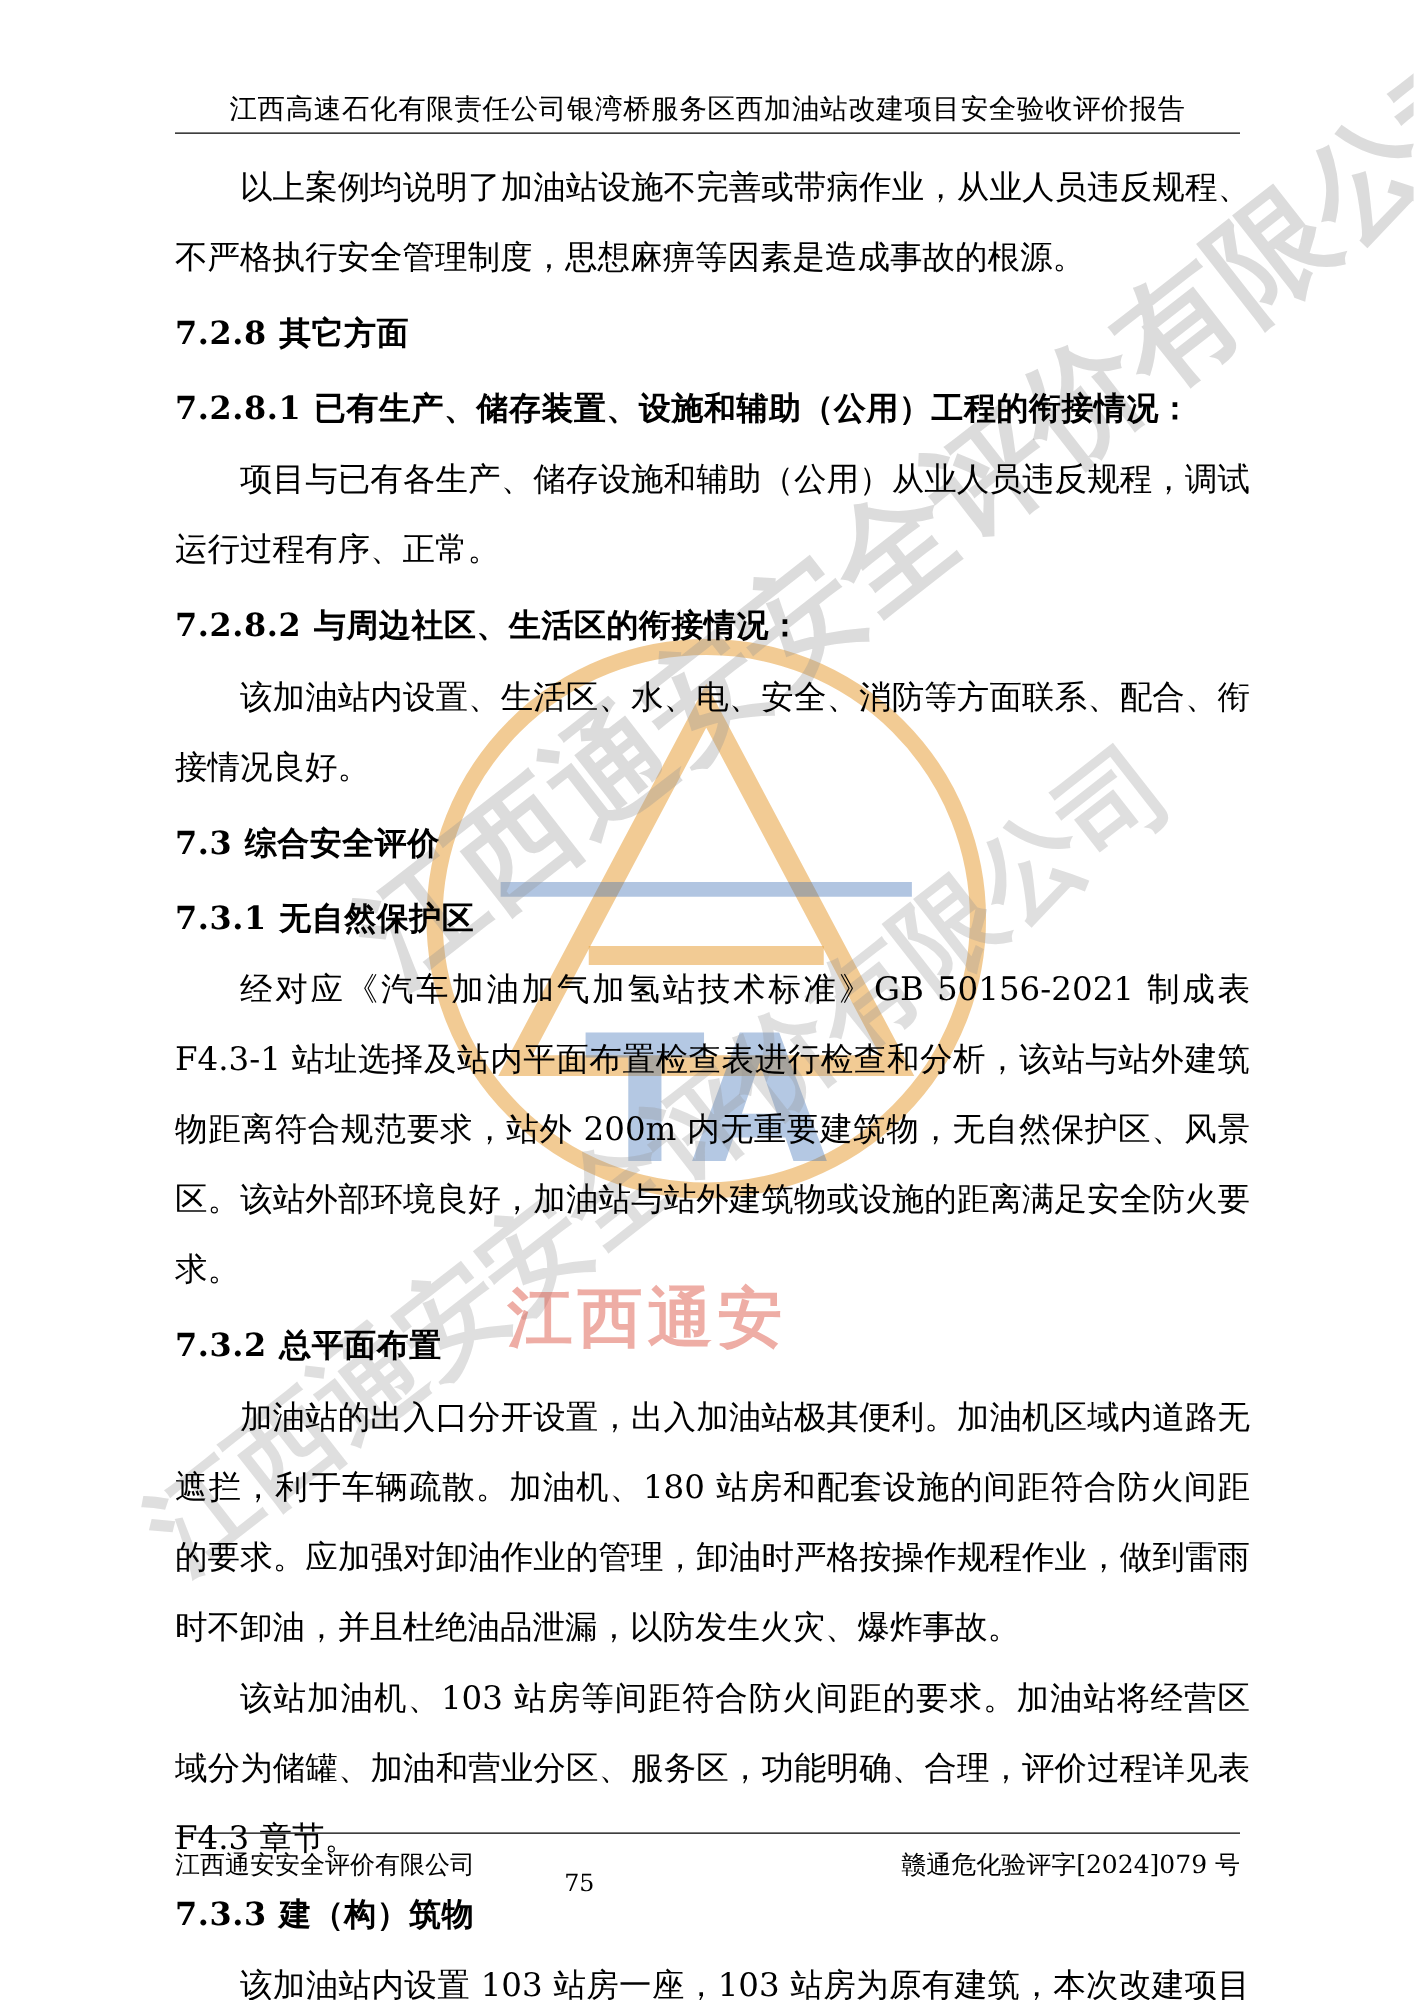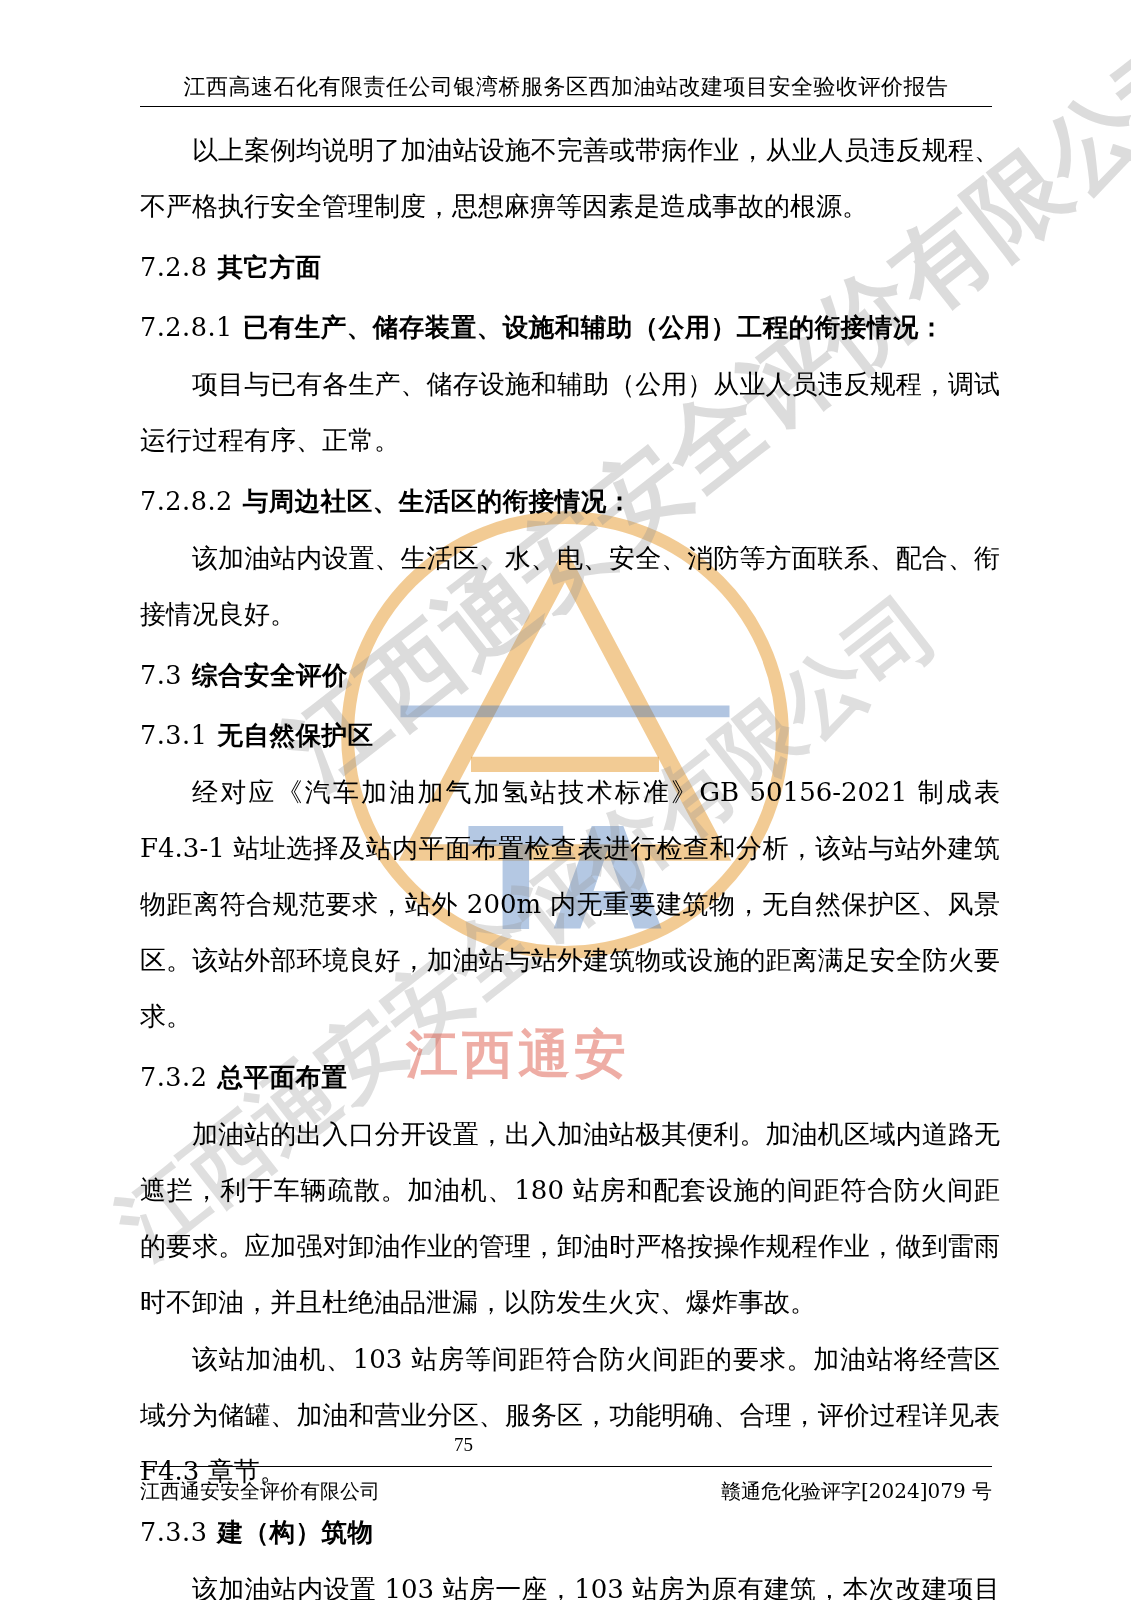--- a/index.html
+++ b/index.html
@@ -104,34 +104,33 @@
   h3.heading {
     margin: 6px 0 2px 0;
     font-size: 25.5px;
     line-height: 54px;
     font-weight: bold;
     font-family: "DejaVu Sans", "Liberation Sans", sans-serif;
     letter-spacing: 0.5px;
   }
   h3.heading .num {
     font-family: "DejaVu Serif", "Liberation Serif", serif;
-    font-weight: normal;
+    font-weight: bold;
     margin-right: 10px;
   }
 
   
   .page-number {
     position: absolute;
     left: 0;
-    top: 1434px;
+    top: 1496px;
     width: 927px;
     text-align: center;
     font-size: 19px;
     z-index: 2;
-    font-family: Liberation Serif, serif;
   }
   .footer-rule {
     position: absolute;
     left: 140px;
     top: 1466px;
     width: 852px;
     height: 0;
     border-top: 1.6px solid #000;
     z-index: 2;
   }

